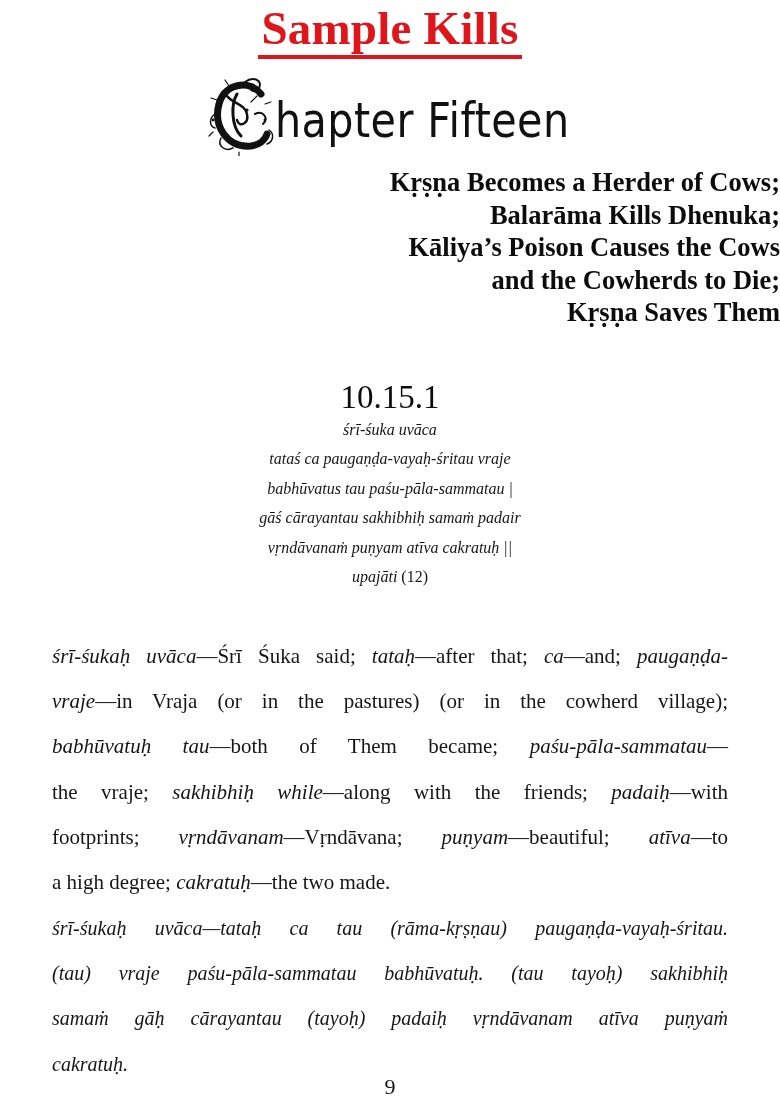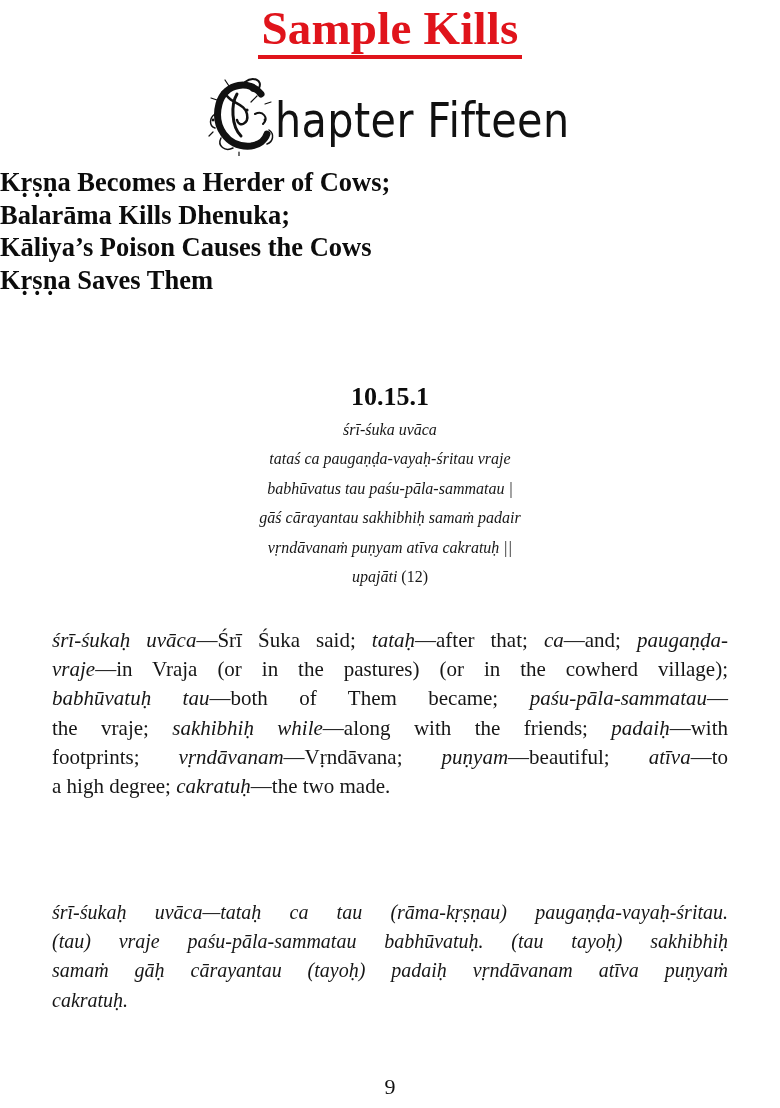--- a/index.html
+++ b/index.html
@@ -53,34 +53,34 @@
       letter-spacing: 0.5px;
       color: #111;
       transform: scaleX(0.86);
       transform-origin: left bottom;
       margin-right: -44px;
     }
     .subtitle {
       position: absolute;
       left: 0; right: 0;
       top: 166px;
-      text-align: left;
+      text-align: right;
       font-family: "Liberation Serif", serif;
       font-weight: bold;
       font-size: 26.5px;
       line-height: 32.5px;
       color: #0c0c0c;
     }
     .verse-number {
       position: absolute;
       left: 0; right: 0;
       top: 382px;
       text-align: center;
-      font-weight: bold;
-      font-size: 26px;
+      font-weight: normal;
+      font-size: 33px;
       line-height: 30px;
       color: #0c0c0c;
     }
     .verse {
       position: absolute;
       left: 0; right: 0;
       top: 415px;
       text-align: center;
       font-style: italic;
       font-size: 16px;
@@ -103,21 +103,21 @@
       left: 52px;
       width: 676px;
       top: 898px;
       font-style: italic;
       font-size: 20px;
       line-height: 29.2px;
       text-align: justify;
       color: #161616;
     }
     .synonyms i { font-style: italic; }
-    .line { display: block; text-align: justify; text-align-last: justify; }
+    .line { display: block; text-align: justify; text-align-last: justify; margin-top: 16px; }
     .line.last { text-align-last: left; }
     .page-number {
       position: absolute;
       left: 0; right: 0;
       top: 1075px;
       text-align: center;
       font-size: 22px;
       line-height: 24px;
       color: #111;
     }
@@ -152,20 +152,21 @@
       </g>
     </svg>
     <span class="chapter-rest">hapter Fifteen</span>
   </div>
 </div>
 
 <div class="subtitle">
   <div>Kṛṣṇa Becomes a Herder of Cows;</div>
   <div>Balarāma Kills Dhenuka;</div>
   <div>Kāliya’s Poison Causes the Cows</div>
+  <div>and the Cowherds to Die;</div>
   <div>Kṛṣṇa Saves Them</div>
 </div>
 
 <div class="verse-number">10.15.1</div>
 
 <div class="verse">
   <div>śrī-śuka uvāca</div>
   <div>tataś ca paugaṇḍa-vayaḥ-śritau vraje</div>
   <div>babhūvatus tau paśu-pāla-sammatau |</div>
   <div>gāś cārayantau sakhibhiḥ samaṁ padair</div>

